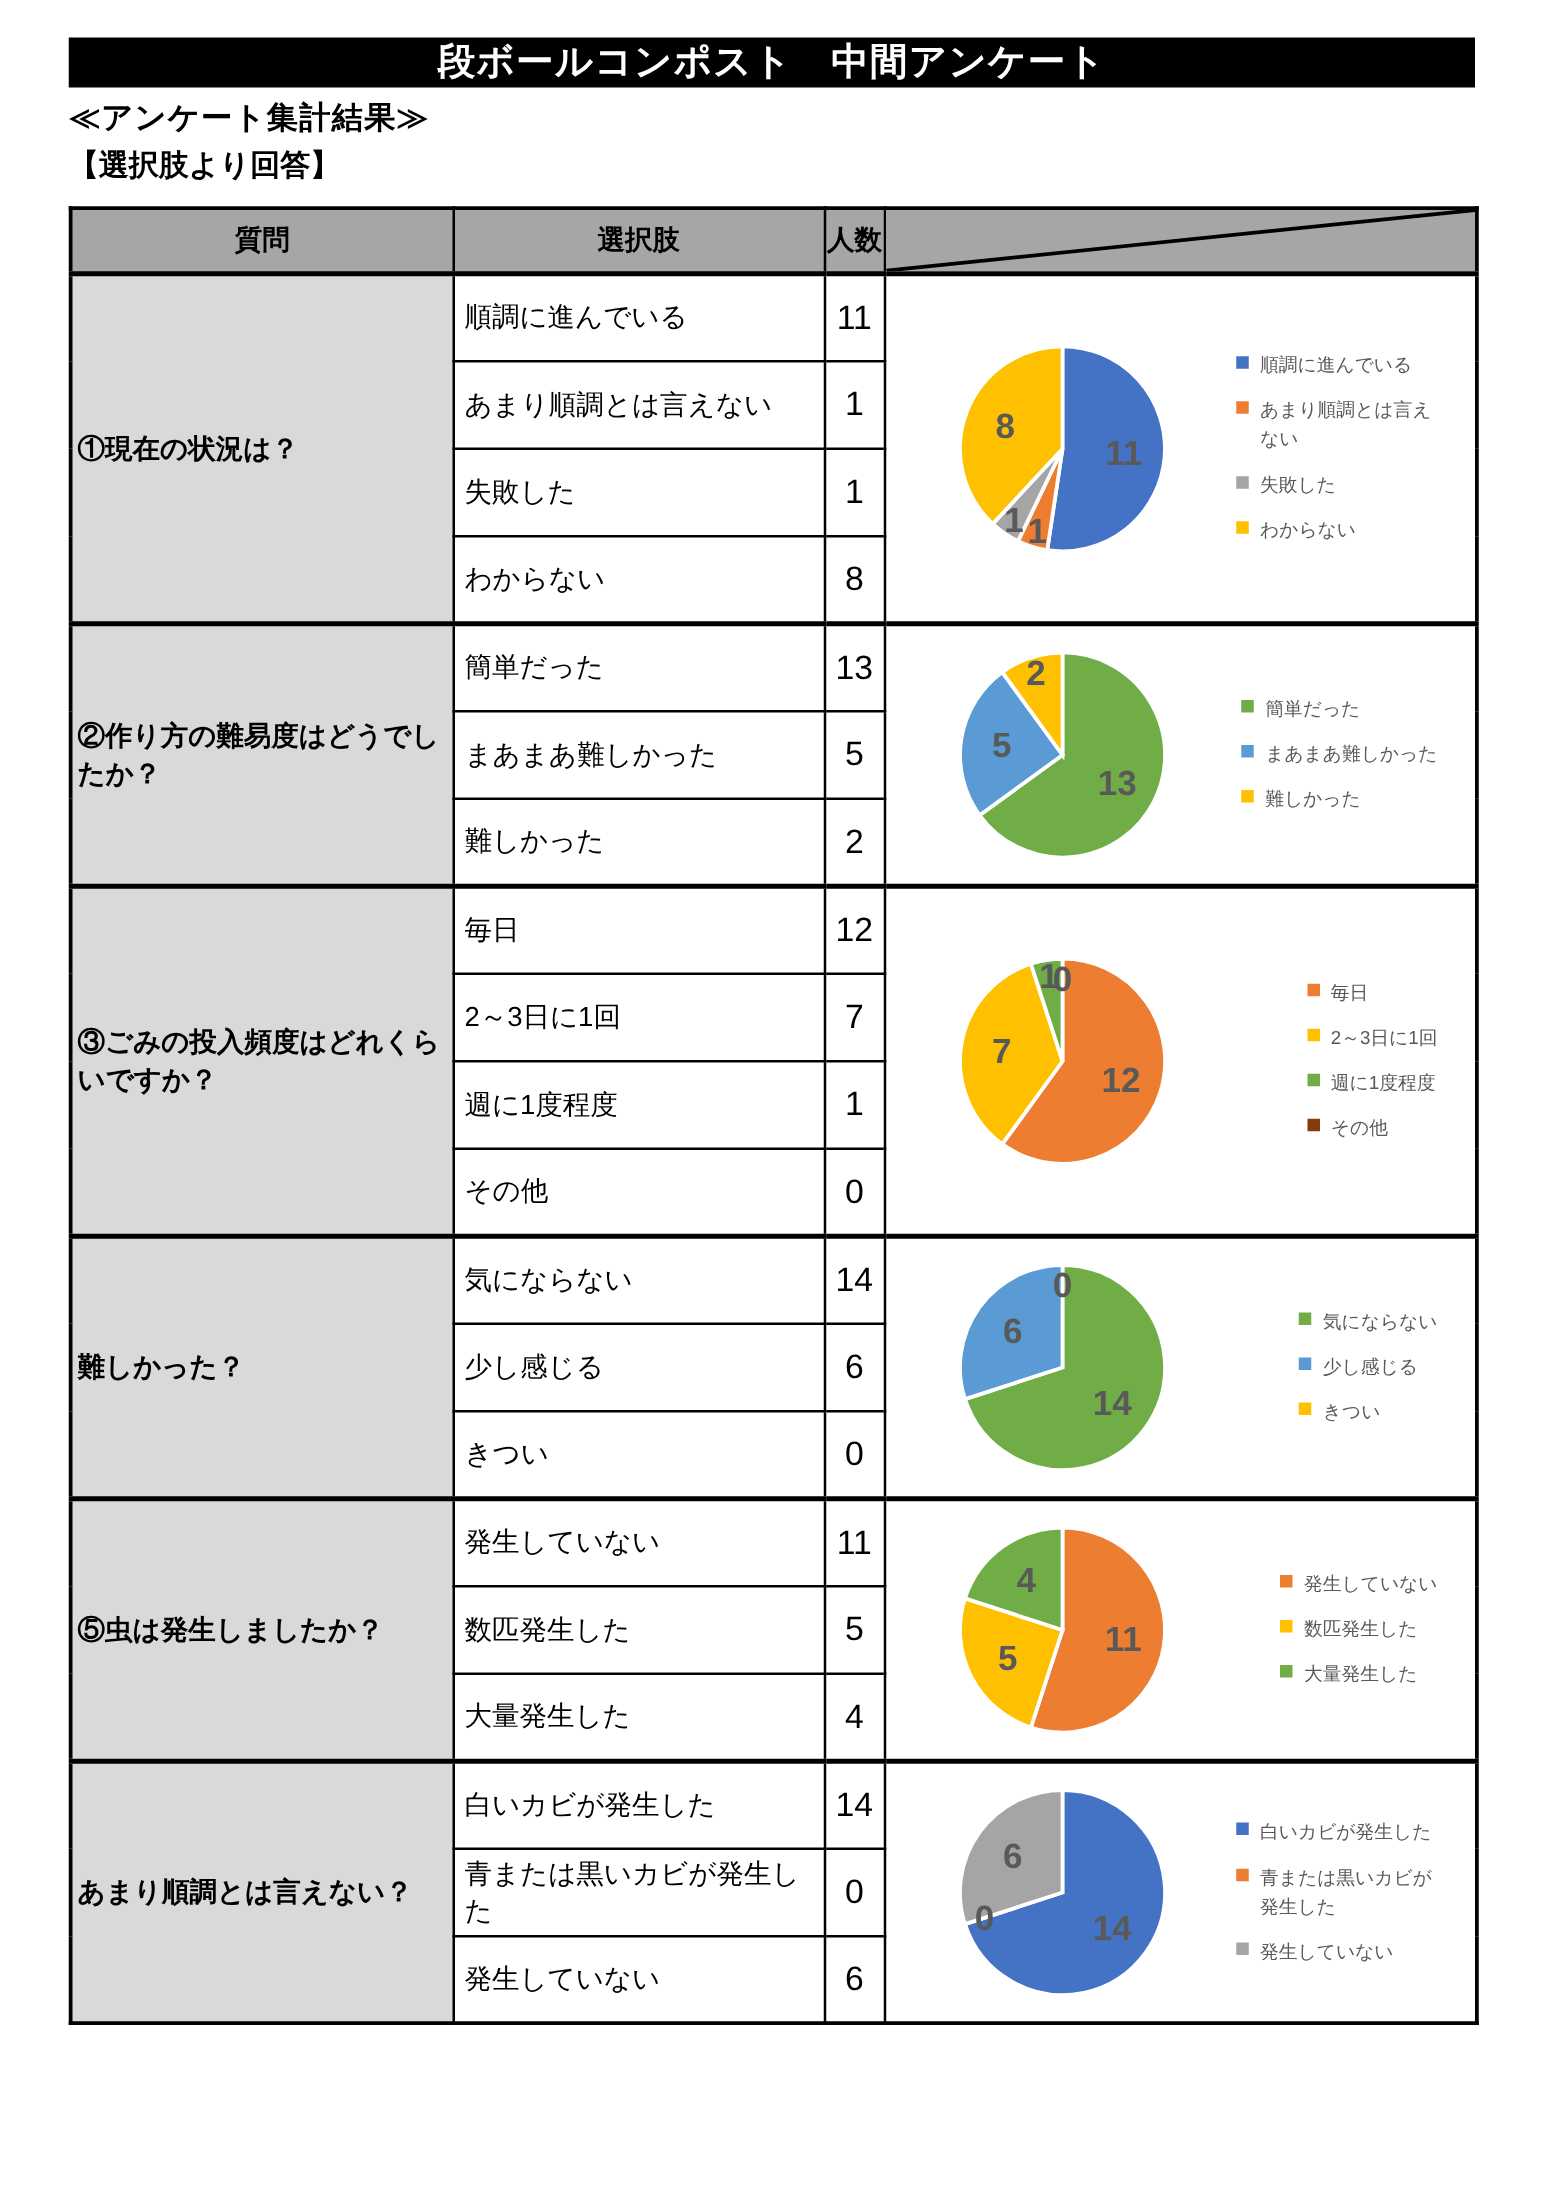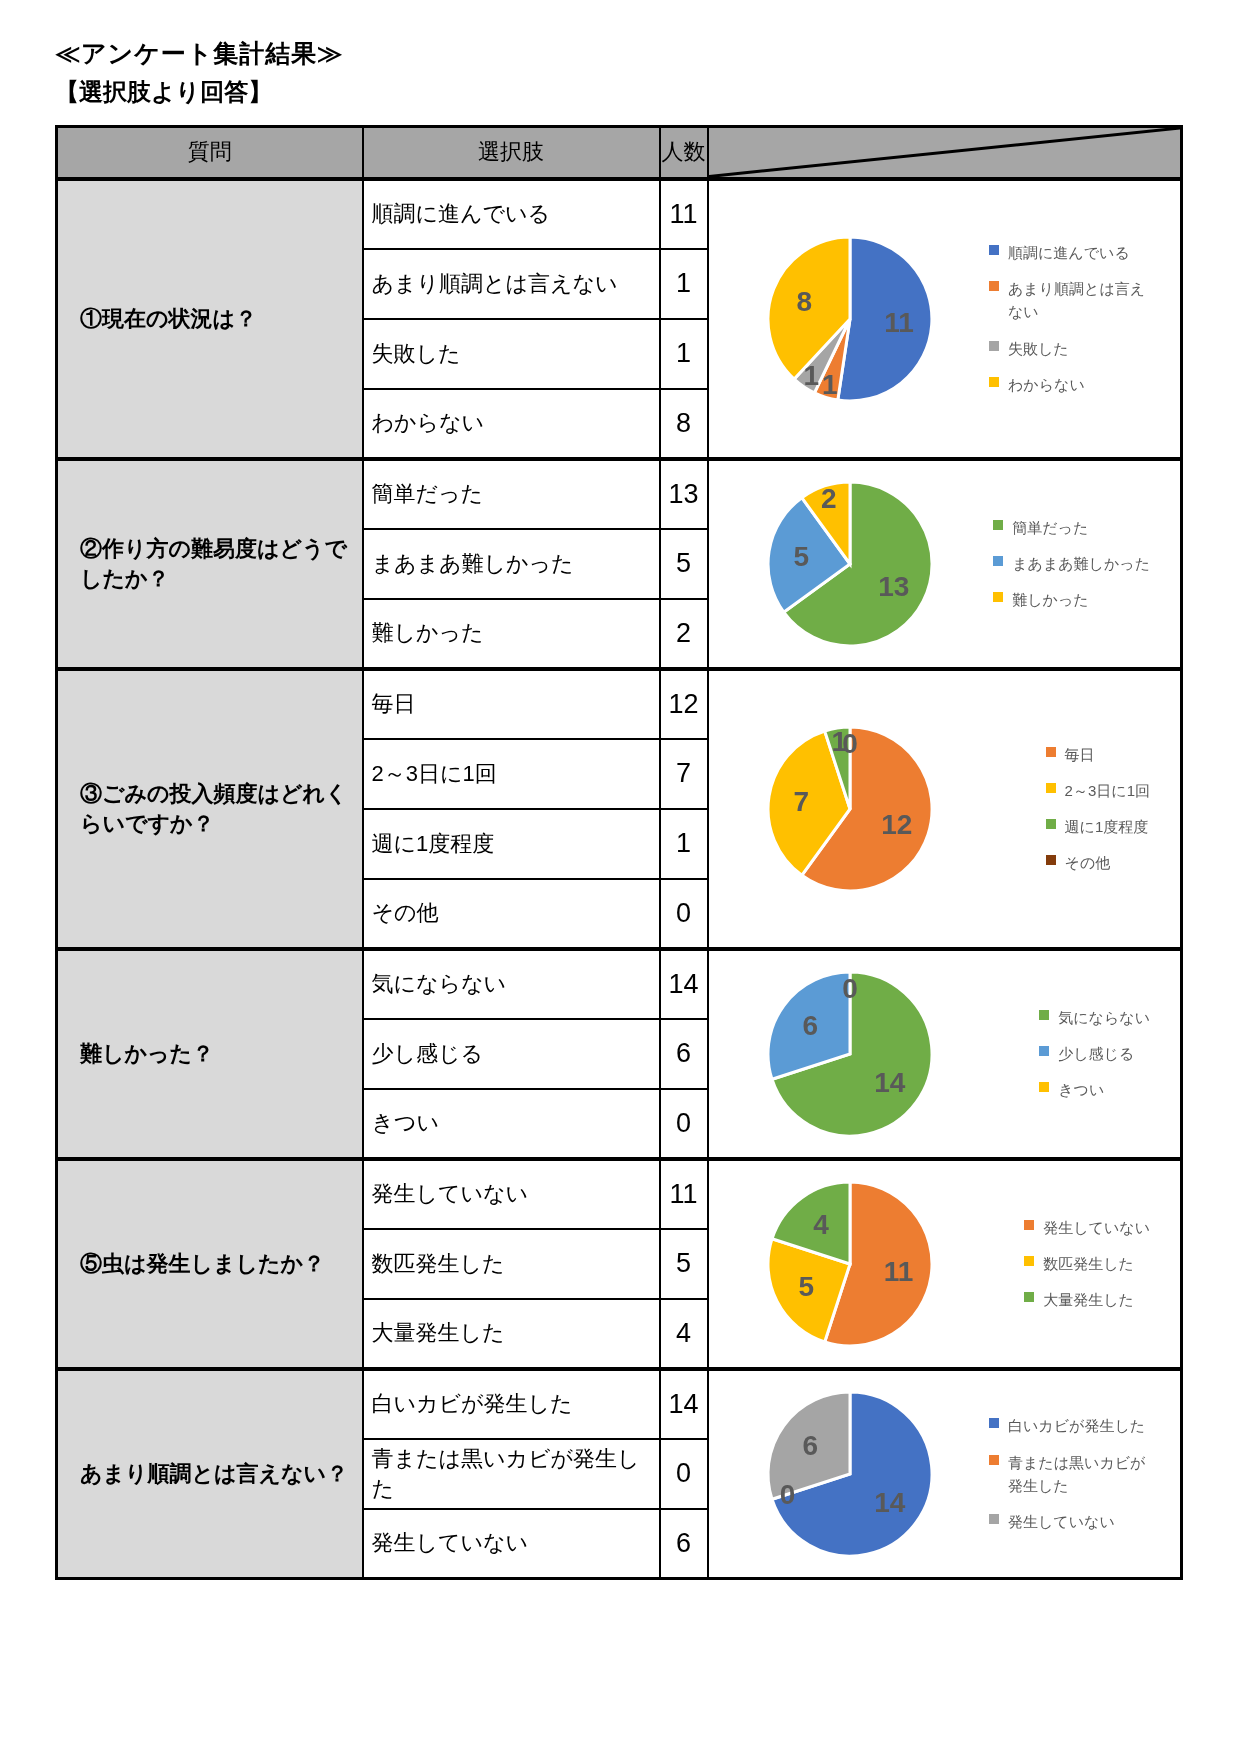--- a/index.html
+++ b/index.html
@@ -4,40 +4,43 @@
 <style>
   html,body{margin:0;padding:0;background:#fff;}
   body{width:1240px;height:1754px;font-family:"Liberation Sans",sans-serif;color:#000;}
   .page{box-sizing:border-box;width:1240px;padding:30px 60px 0 55px;}
   .title-bar{background:#000;color:#fff;text-align:center;font-size:30px;font-weight:bold;
     height:40px;line-height:40px;letter-spacing:1px;}
   .subtitle{text-align:left;font-size:25px;font-weight:bold;margin-top:7px;letter-spacing:1px;}
   .section-heading{font-size:24px;font-weight:bold;margin-top:6px;margin-bottom:17px;}
   table.survey{border-collapse:collapse;border:3px solid #000;table-layout:fixed;width:1125px;}
   th,td{border:2px solid #000;vertical-align:middle;box-sizing:border-box;}
-  thead th{background:#a6a6a6;height:52px;font-weight:normal;font-size:22px;border-bottom:4px solid #000;}
+  thead th{background:#a6a6a6;height:52px;font-weight:bold;font-size:22px;border-bottom:4px solid #000;}
   tr.gstart>td{border-top:4px solid #000;}
-  td.q{background:#d9d9d9;font-size:22px;font-weight:bold;padding:0 6px 0 22px;line-height:1.35;}
+  td.q{background:#d9d9d9;font-size:22px;font-weight:bold;padding:0 6px 0 4px;line-height:1.35;}
   td.c{font-size:22px;padding:0 4px 0 8px;height:70px;}
   td.n{font-size:27px;text-align:center;padding:0;}
   td.chart-cell{position:relative;padding:0;}
   .chart-wrap{position:absolute;inset:0;display:flex;align-items:center;justify-content:space-between;
     padding:4px 30px 4px 46px;box-sizing:border-box;}
   .legend{display:flex;flex-direction:column;gap:13px;}
   .legend-item{display:flex;align-items:flex-start;gap:9px;}
   .swatch{width:10px;height:10px;flex:0 0 10px;margin-top:4px;}
   .legend-label{font-size:15px;color:#595959;max-width:142px;line-height:1.55;}
   .diag-cell{position:relative;padding:0;}
   .diag-cell svg{position:absolute;inset:0;width:100%;height:100%;display:block;}
 </style>
 </head>
 <body>
 
 <div class="page">
 
+  <div class="title-bar">
+    <span>段ボールコンポスト　中間アンケート</span>
+  </div>
   <div class="subtitle">≪アンケート集計結果≫</div>
   <div class="section-heading">【選択肢より回答】</div>
 
   <table class="survey">
     <colgroup>
       <col style="width:306px">
         <col style="width:297px">
         <col style="width:48px">
         <col style="width:474px">
     </colgroup>

